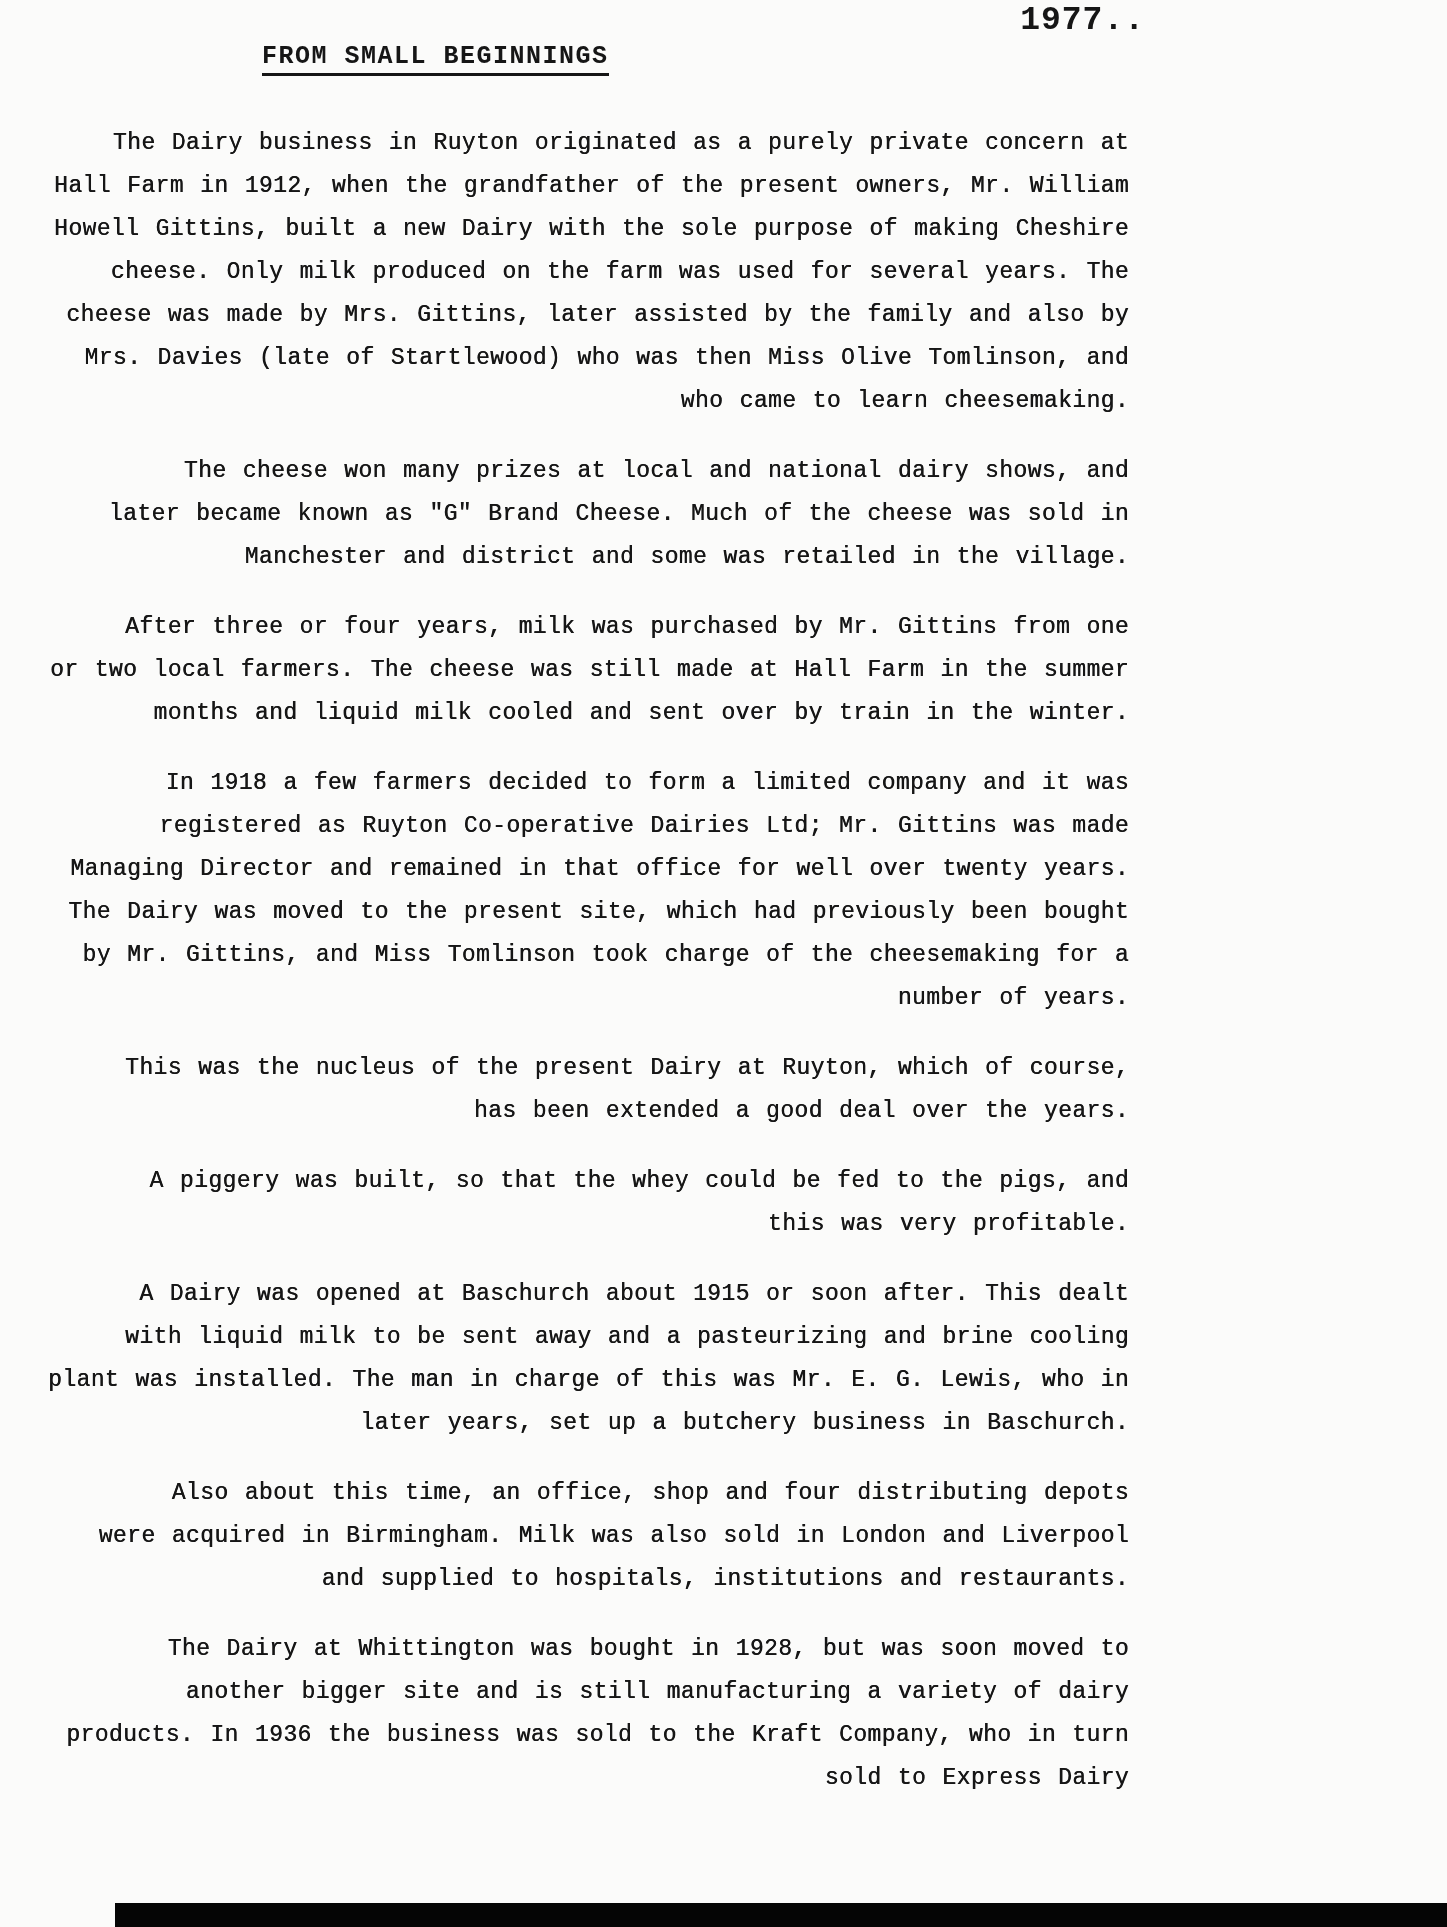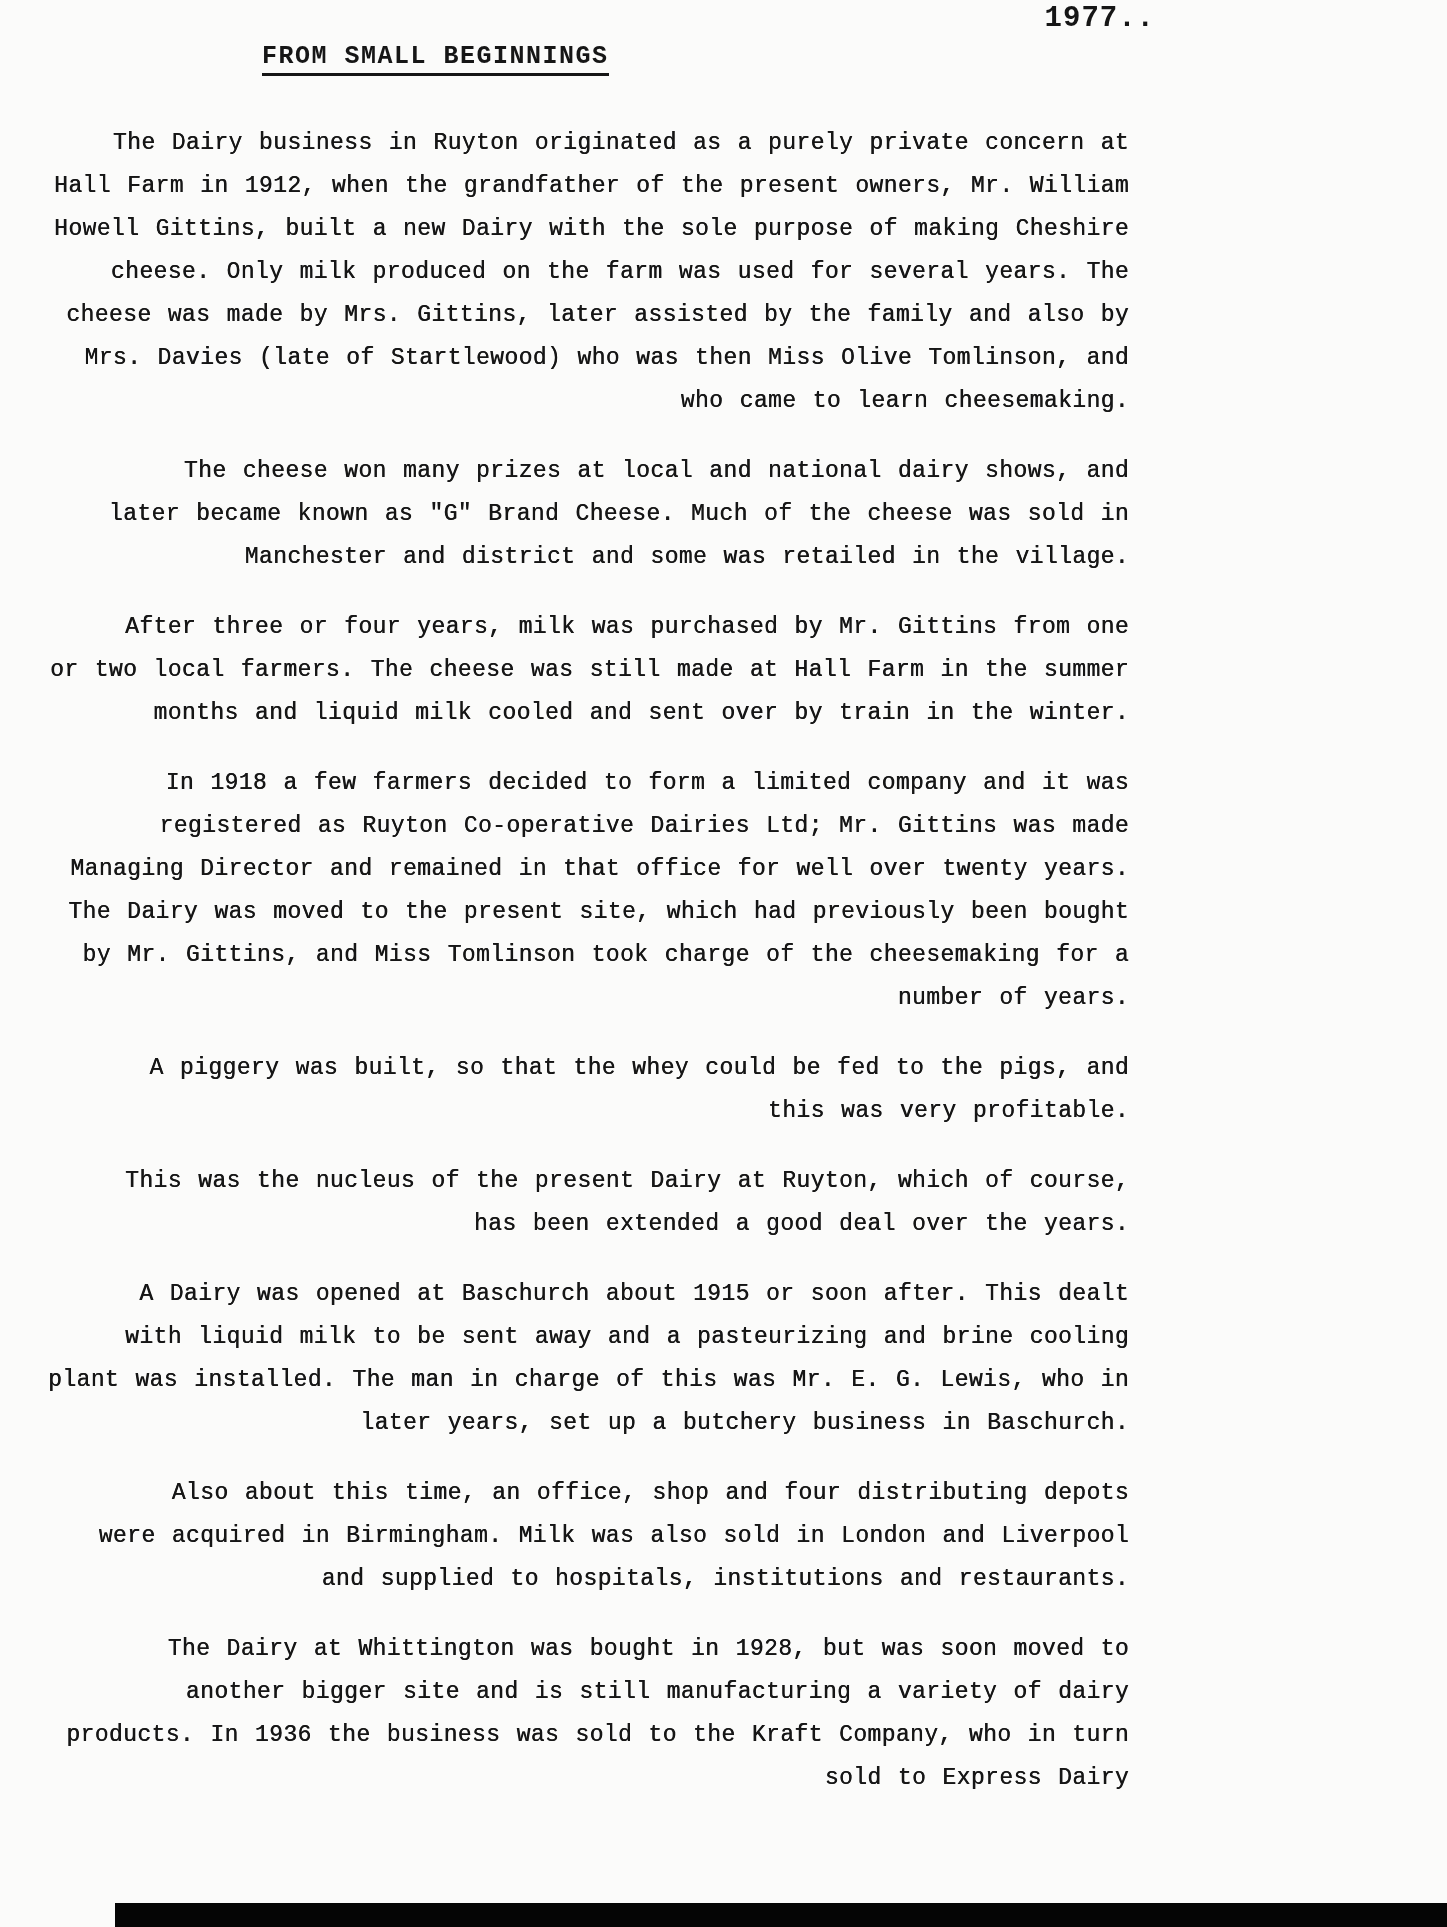--- a/index.html
+++ b/index.html
@@ -18,22 +18,22 @@
   .page {
     position: relative;
     width: 100%;
     height: 100%;
     box-sizing: border-box;
     padding: 8px 56px 0 44px;
   }
   .year-label {
     position: absolute;
     top: 2px;
-    right: 292px;
-    font-size: 29px;
+    right: 302px;
+    font-size: 33px;
     font-weight: bold;
     letter-spacing: 1px;
     font-family: Liberation Mono, monospace;
   }
   .doc-title {
     margin: 34px 0 16px 218px;
     font-size: 25px;
     font-weight: bold;
     letter-spacing: 1.5px;
   }
@@ -74,22 +74,22 @@
 
   <h1 class="doc-title">
     <span>FROM SMALL BEGINNINGS</span>
   </h1>
 
   <div class="content">
     <p>The Dairy business in Ruyton originated as a purely private concern at Hall Farm in 1912, when the grandfather of the present owners, Mr. William Howell Gittins, built a new Dairy with the sole purpose of making Cheshire cheese.  Only milk produced on the farm was used for several years.  The cheese was made by Mrs. Gittins, later assisted by the family and also by Mrs. Davies (late of Startlewood) who was then Miss Olive Tomlinson, and who came to learn cheesemaking.</p>
     <p>The cheese won many prizes at local and national dairy shows, and later became known as "G" Brand Cheese.  Much of the cheese was sold in Manchester and district and some was retailed in the village.</p>
     <p>After three or four years, milk was purchased by Mr. Gittins from one or two local farmers.  The cheese was still made at Hall Farm in the summer months and liquid milk cooled and sent over by train in the winter.</p>
     <p>In 1918 a few farmers decided to form a limited company and it was registered as Ruyton Co-operative Dairies Ltd;  Mr. Gittins was made Managing Director and remained in that office for well over twenty years.  The Dairy was moved to the present site, which had previously been bought by Mr. Gittins, and Miss Tomlinson took charge of the cheesemaking for a number of years.</p>
+    <p>This was the nucleus of the present Dairy at Ruyton, which of course, has been extended a good deal over the years.</p>
     <p>A piggery was built, so that the whey could be fed to the pigs, and this was very profitable.</p>
-    <p>This was the nucleus of the present Dairy at Ruyton, which of course, has been extended a good deal over the years.</p>
     <p>A Dairy was opened at Baschurch about 1915 or soon after.  This dealt with liquid milk to be sent away and a pasteurizing and brine cooling plant was installed.  The man in charge of this was Mr. E. G. Lewis, who in later years, set up a butchery business in Baschurch.</p>
     <p>Also about this time, an office, shop and four distributing depots were acquired in Birmingham.  Milk was also sold in London and Liverpool and supplied to hospitals, institutions and restaurants.</p>
     <p>The Dairy at Whittington was bought in 1928, but was soon moved to another bigger site and is still manufacturing a variety of dairy products. In 1936 the business was sold to the Kraft Company, who in turn sold to Express Dairy</p>
   </div>
 
   <div class="scan-bar"></div>
 
 </div>
 
 </body></html>

